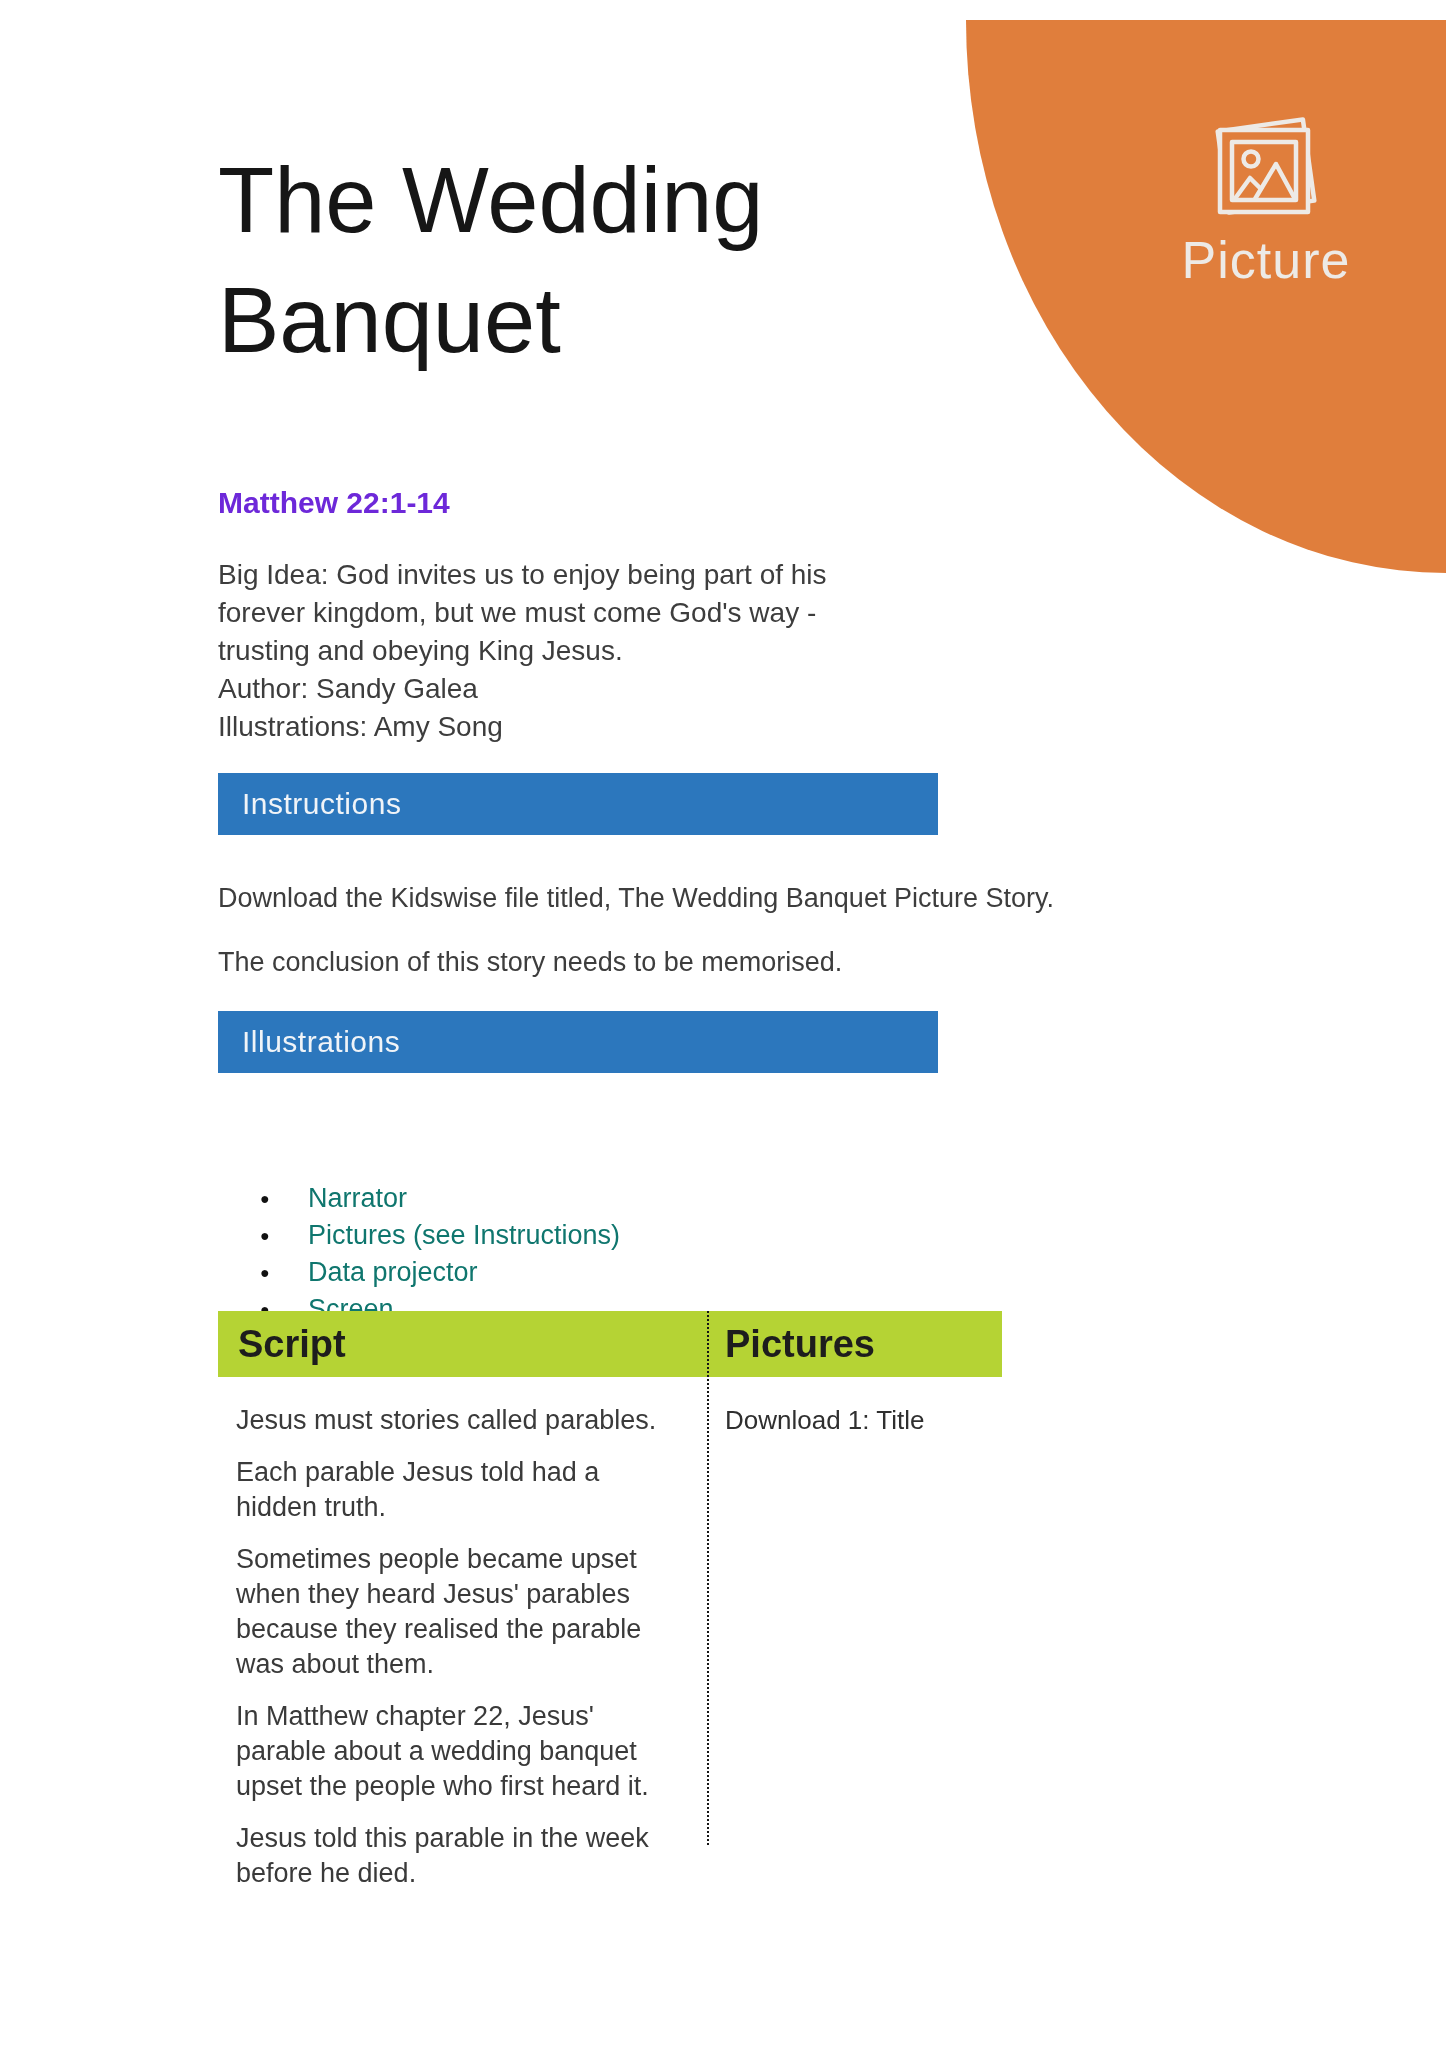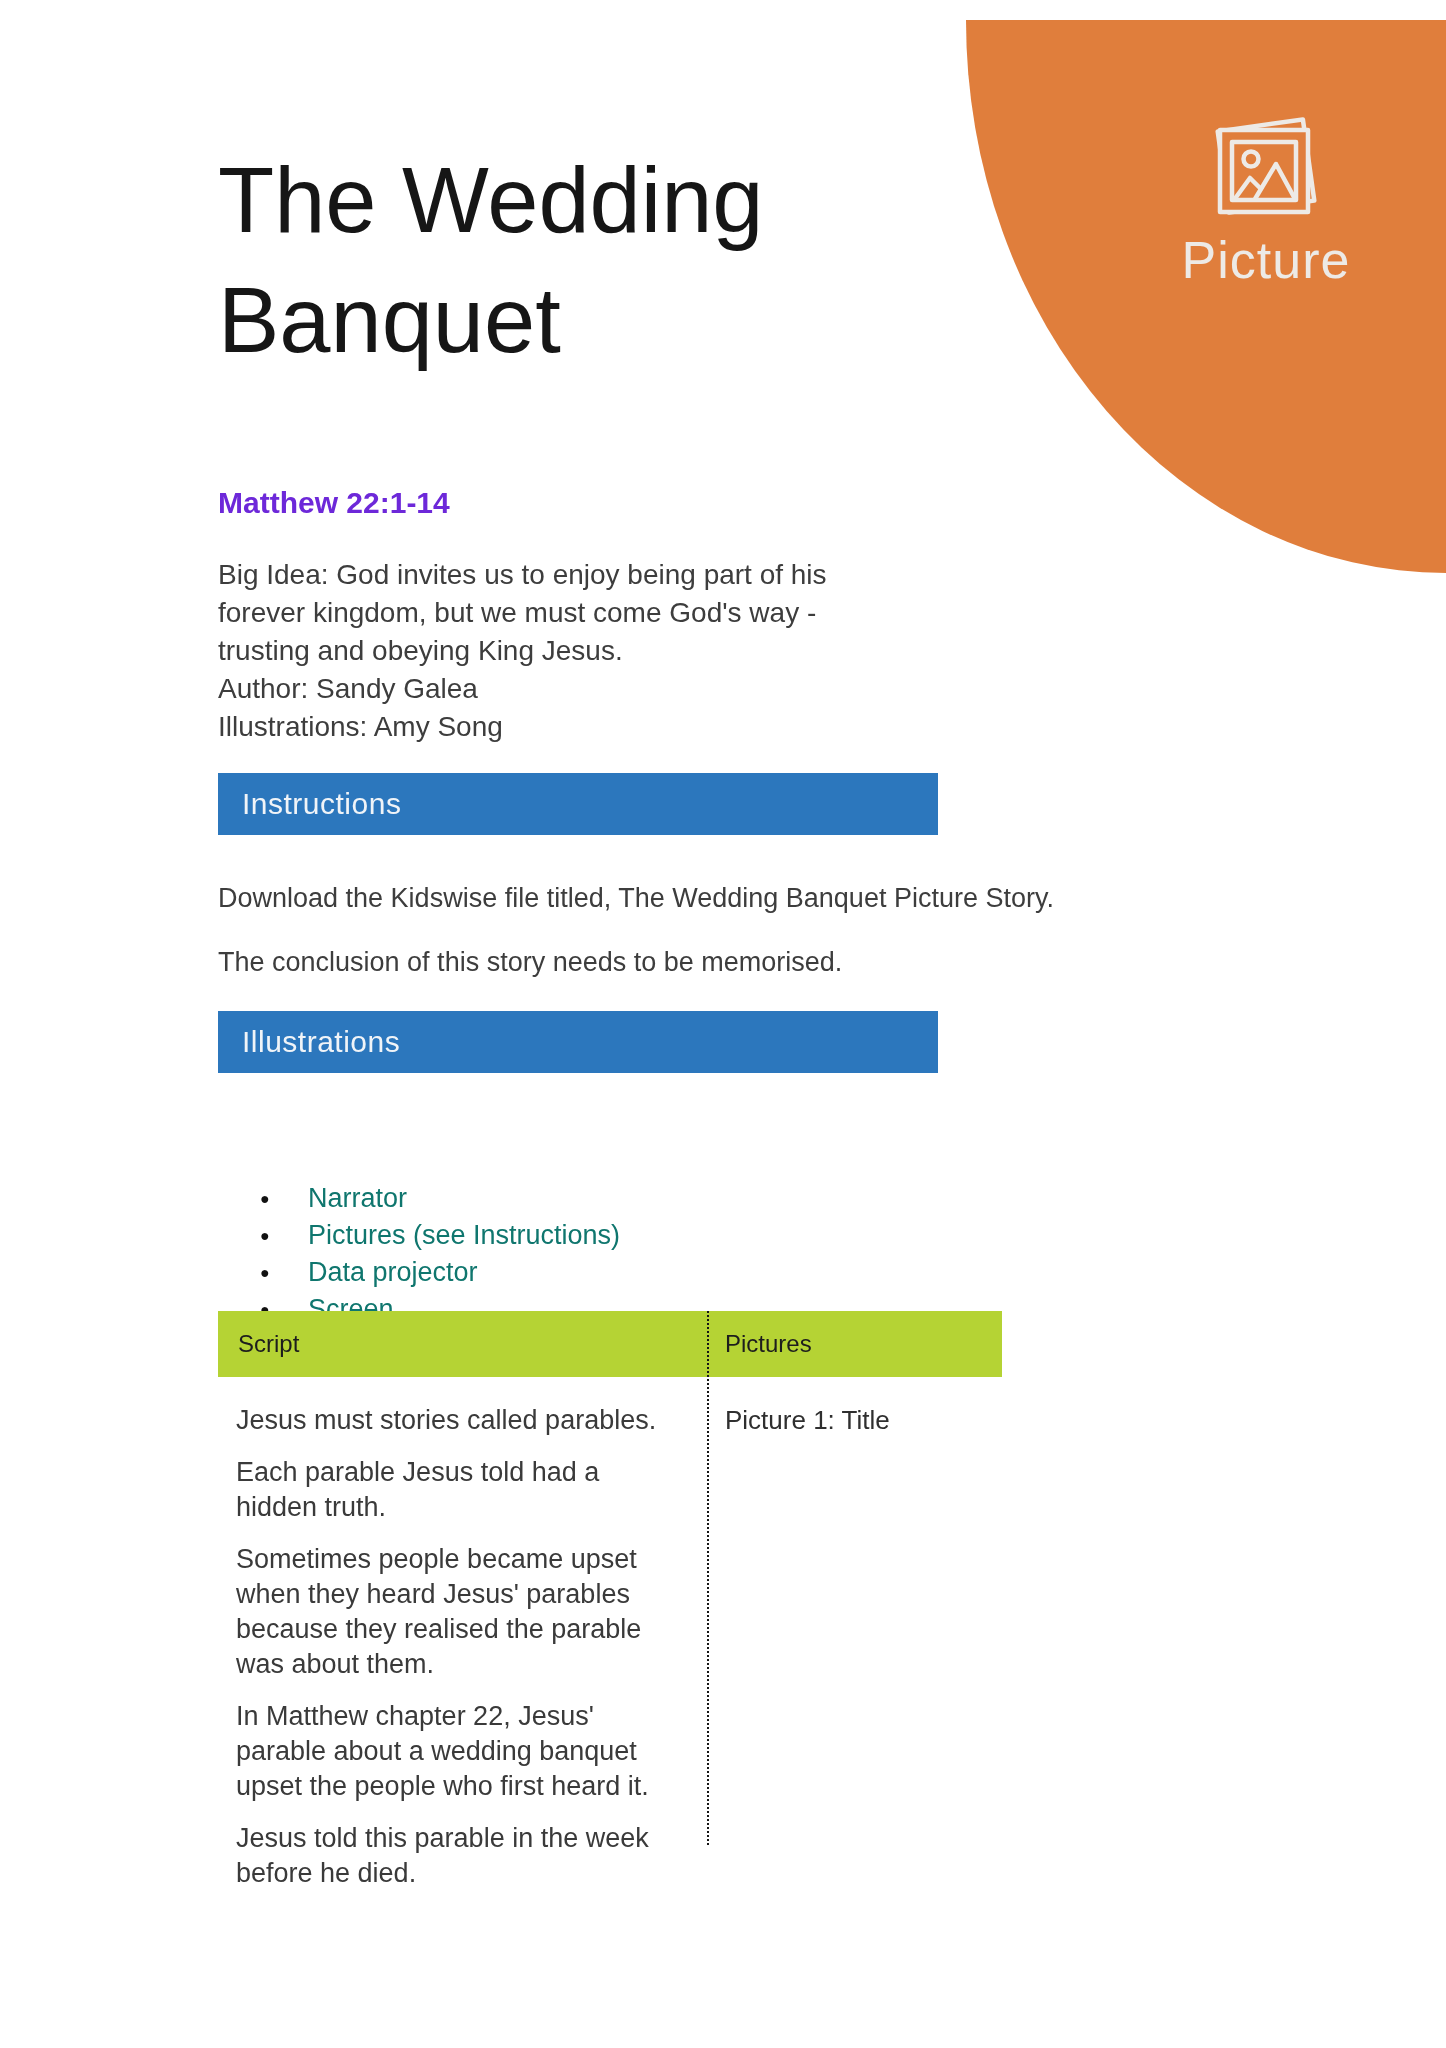--- a/index.html
+++ b/index.html
@@ -75,21 +75,21 @@
 
   
   .story-table{
     position:absolute;left:218px;top:1311px;width:784px;height:534px;
   }
   .story-table-header{
     position:absolute;left:0;top:0;width:784px;height:66px;
     background:#B5D334;display:flex;
   }
   .col-head{
-    font-size:24px;line-height:66px;color:#1d1d1d;font-weight:400;
+    font-size:38px;line-height:66px;color:#1d1d1d;font-weight:700;
     box-sizing:border-box;
   }
   .col-head.script{width:489px;padding-left:20px;}
   .col-head.pictures{width:295px;padding-left:18px;}
   .table-divider{
     position:absolute;left:489px;top:0;height:534px;width:0;
     border-left:2px dotted #151515;
   }
   .script-cell{
     position:absolute;left:0;top:66px;width:489px;
@@ -154,18 +154,18 @@
       <div class="col-head pictures">Pictures</div>
     </div>
     <div class="script-cell">
         <p class="script-para">Jesus must stories called parables.</p>
         <p class="script-para">Each parable Jesus told had a hidden truth.</p>
         <p class="script-para">Sometimes people became upset when they heard Jesus' parables because they realised the parable was about them.</p>
         <p class="script-para">In Matthew chapter 22, Jesus' parable about a wedding banquet upset the people who first heard it.</p>
         <p class="script-para">Jesus told this parable in the week before he died.</p>
       </div>
     <div class="pictures-cell">
-        <p class="picture-ref">Picture 1: Title</p>
+        <p class="picture-ref">Download 1: Title</p>
       </div>
     <div class="table-divider"></div>
   </div>
 
 </div>
 
 </body></html>

